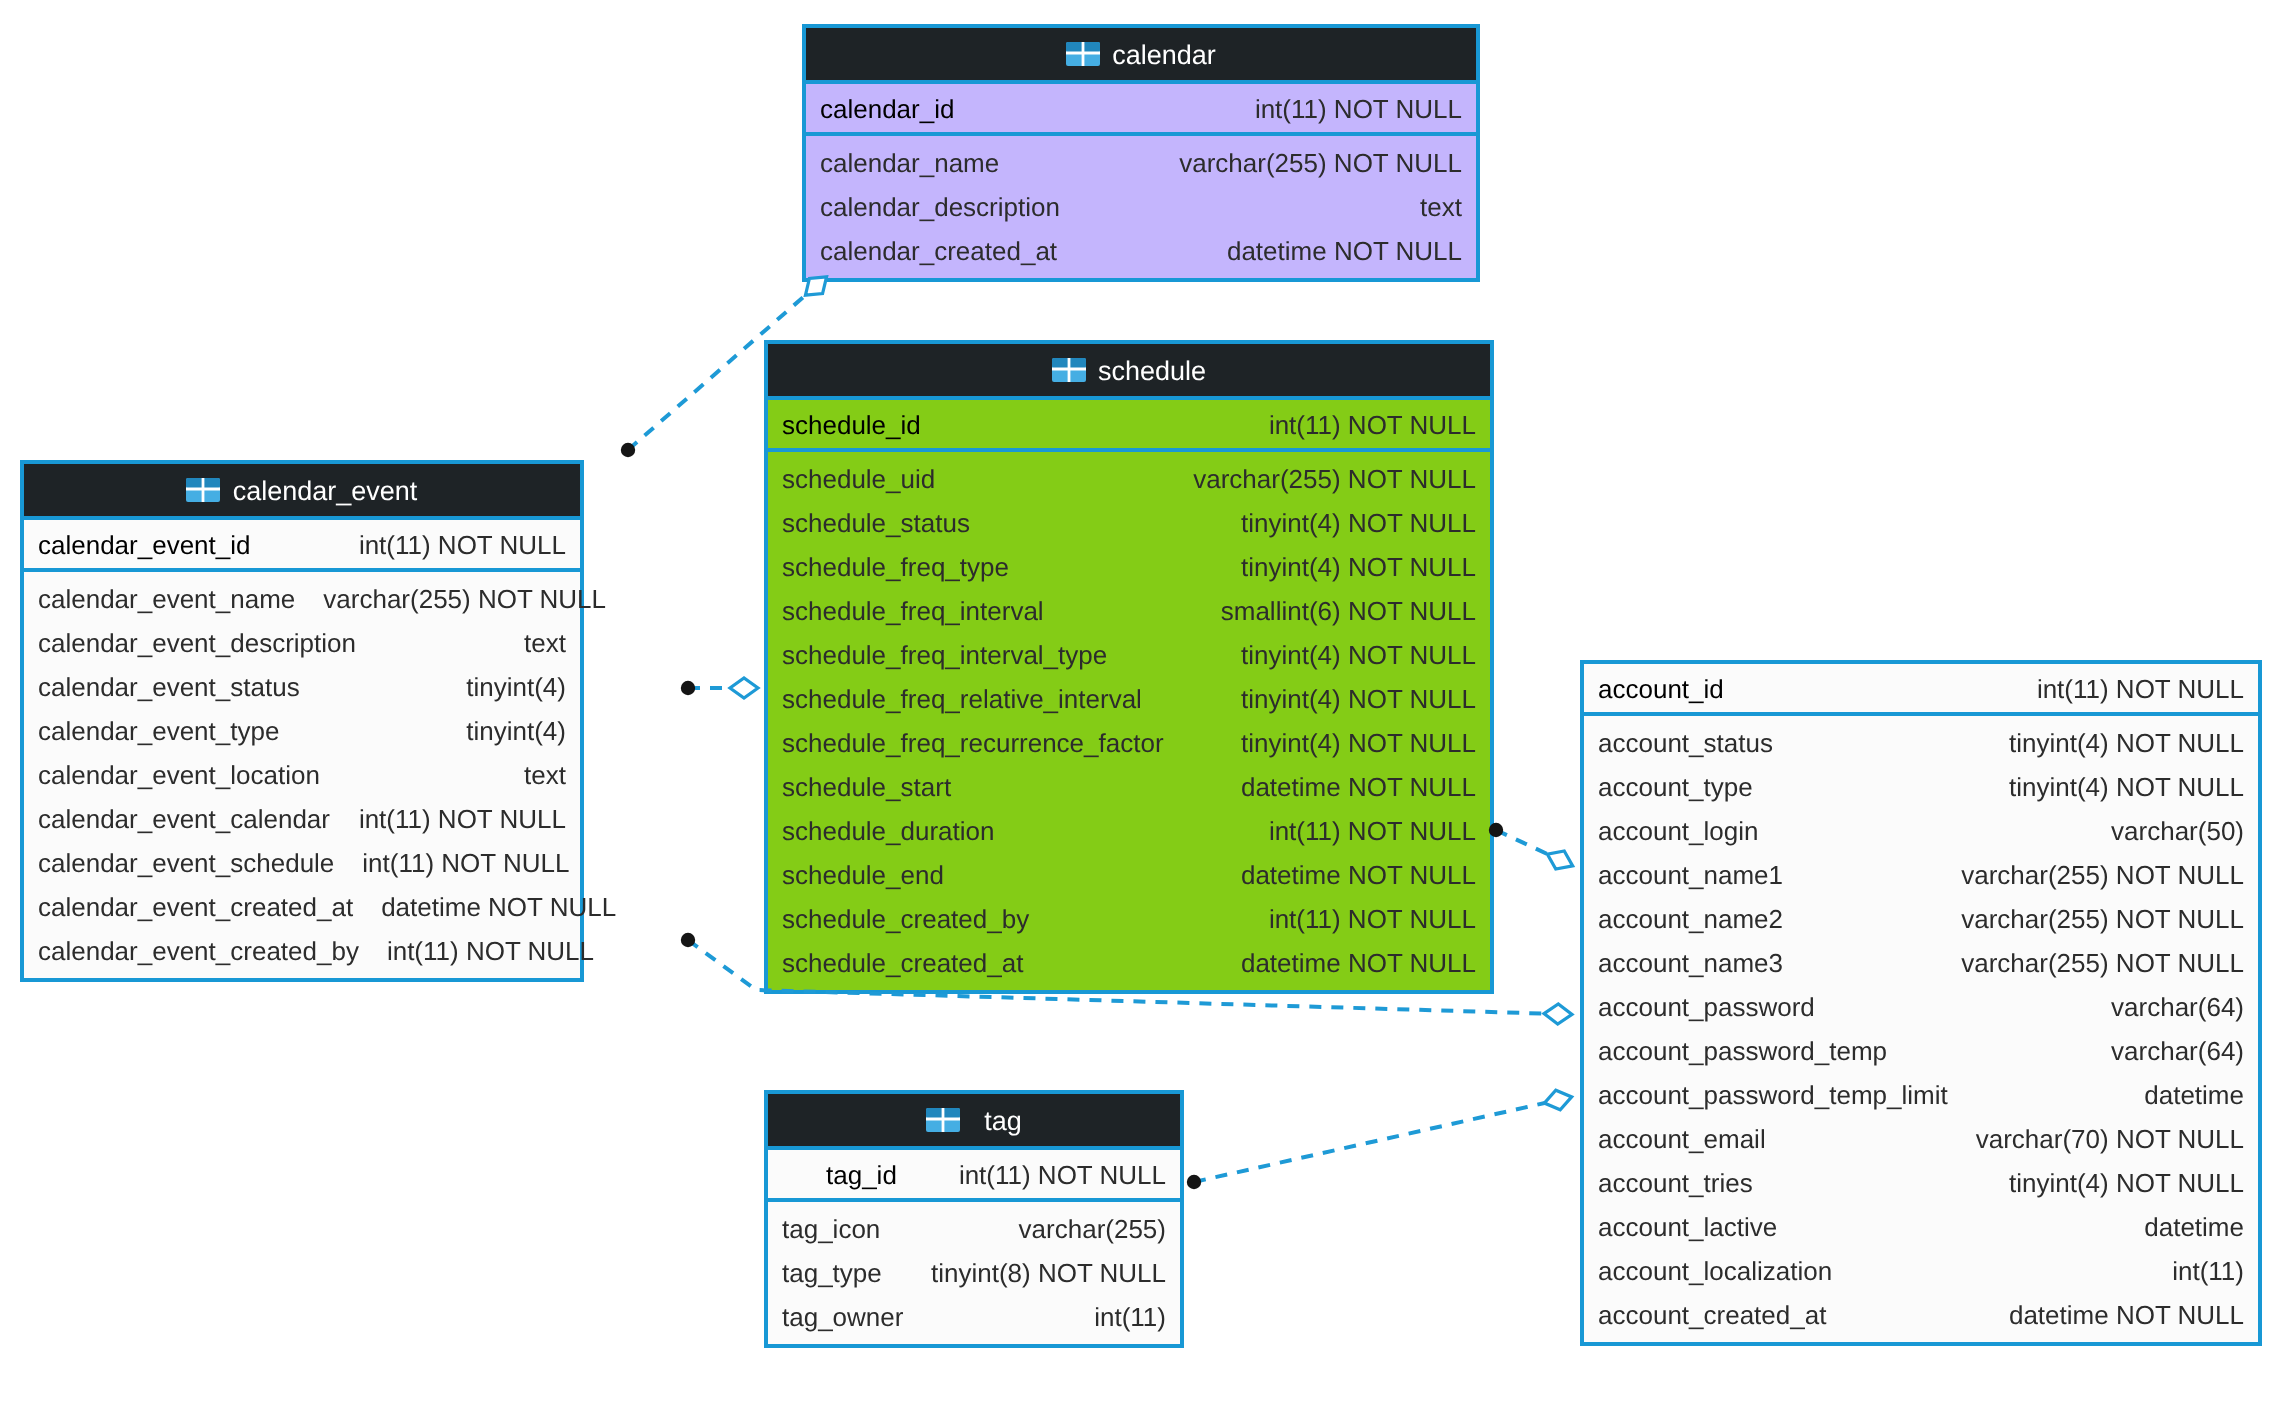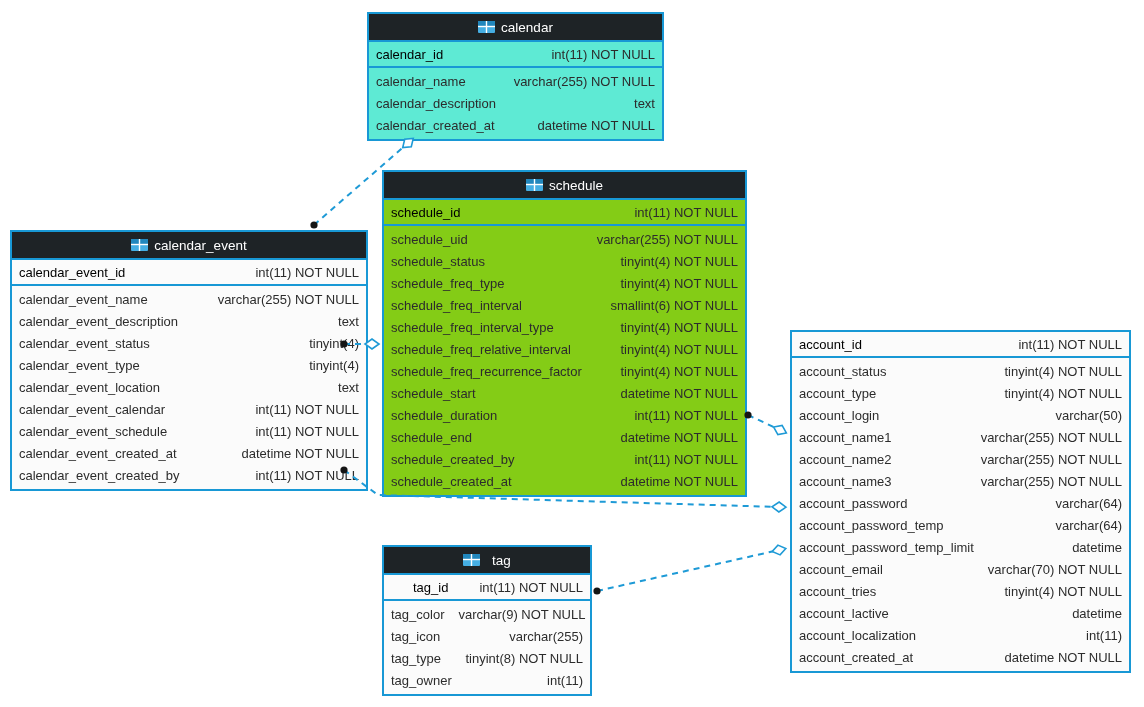--- a/index.html
+++ b/index.html
@@ -81,21 +81,21 @@
         <circle cx="344" cy="470" r="3.6" fill="#151515"></circle>
         <path d="M 7 0 L 0 5 L -7 0 L 0 -5 Z" transform="translate(779,507) rotate(1.7140753791166108)" fill="#ffffff" stroke="#1e9ad6" stroke-width="1.6"></path>
       </g>
       <g>
         <polyline points="597,591 779,550" fill="none" stroke="#1e9ad6" stroke-width="2" stroke-dasharray="6 5"></polyline>
         <circle cx="597" cy="591" r="3.6" fill="#151515"></circle>
         <path d="M 7 0 L 0 5 L -7 0 L 0 -5 Z" transform="translate(779,550) rotate(-12.695364738572954)" fill="#ffffff" stroke="#1e9ad6" stroke-width="1.6"></path>
       </g>
     </svg>
   <div id="tables">
-  <div class="db-table" style="left: 367px; top: 12px; width: 297px; background: #5eead4; border-color: rgb(24, 152, 213);">
+  <div class="db-table" style="left: 401px; top: 12px; width: 339px; background: #c4b5fd; border-color: rgb(24, 152, 213);">
     <div class="db-table-header" style="background: rgb(30, 35, 38); color: rgb(255, 255, 255); border-bottom-color: rgb(24, 152, 213);">
       <span class="table-icon">
         <svg width="17" height="12" viewBox="0 0 17 12" xmlns="http://www.w3.org/2000/svg">
           <rect x="0" y="0" width="17" height="12" rx="1" class="ic-body" fill="#45aee3"></rect>
           <rect x="0" y="0" width="17" height="5" rx="1" class="ic-head" fill="#2187bd"></rect>
           <line x1="0" y1="5.5" x2="17" y2="5.5" stroke="#ffffff" stroke-width="1.4"></line>
           <line x1="8.5" y1="0" x2="8.5" y2="12" stroke="#ffffff" stroke-width="1.4"></line>
         </svg>
       </span>
       <span class="table-title">calendar</span>
@@ -194,21 +194,21 @@
     <span class="col-type">int(11) NOT NULL</span>
   </div>
 
   <div class="row">
     <span class="col-name">schedule_created_at</span>
     <span class="col-type">datetime NOT NULL</span>
   </div>
 </div>
   </div>
 
-  <div class="db-table" style="left: 10px; top: 230px; width: 358px; background: rgb(251, 251, 251); border-color: rgb(24, 152, 213);">
+  <div class="db-table" style="left: 10px; top: 230px; width: 282px; background: rgb(251, 251, 251); border-color: rgb(24, 152, 213);">
     <div class="db-table-header" style="background: rgb(30, 35, 38); color: rgb(255, 255, 255); border-bottom-color: rgb(24, 152, 213);">
       <span class="table-icon">
         <svg width="17" height="12" viewBox="0 0 17 12" xmlns="http://www.w3.org/2000/svg">
           <rect x="0" y="0" width="17" height="12" rx="1" class="ic-body" fill="#45aee3"></rect>
           <rect x="0" y="0" width="17" height="5" rx="1" class="ic-head" fill="#2187bd"></rect>
           <line x1="0" y1="5.5" x2="17" y2="5.5" stroke="#ffffff" stroke-width="1.4"></line>
           <line x1="8.5" y1="0" x2="8.5" y2="12" stroke="#ffffff" stroke-width="1.4"></line>
         </svg>
       </span>
       <span class="table-title">calendar_event</span>
@@ -353,24 +353,20 @@
           <line x1="8.5" y1="0" x2="8.5" y2="12" stroke="#ffffff" stroke-width="1.4"></line>
         </svg>
       </span>
       <span class="table-title">tag</span>
     </div>
     <div class="row pk-row" style="border-bottom-color: rgb(24, 152, 213); padding-left: 29px;">
       <span class="col-name">tag_id</span>
       <span class="col-type">int(11) NOT NULL</span>
     </div>
     <div class="cols-section">
-  <div class="row">
-    <span class="col-name">tag_color</span>
-    <span class="col-type">varchar(9) NOT NULL</span>
-  </div>
 
   <div class="row">
     <span class="col-name">tag_icon</span>
     <span class="col-type">varchar(255)</span>
   </div>
 
   <div class="row">
     <span class="col-name">tag_type</span>
     <span class="col-type">tinyint(8) NOT NULL</span>
   </div>

